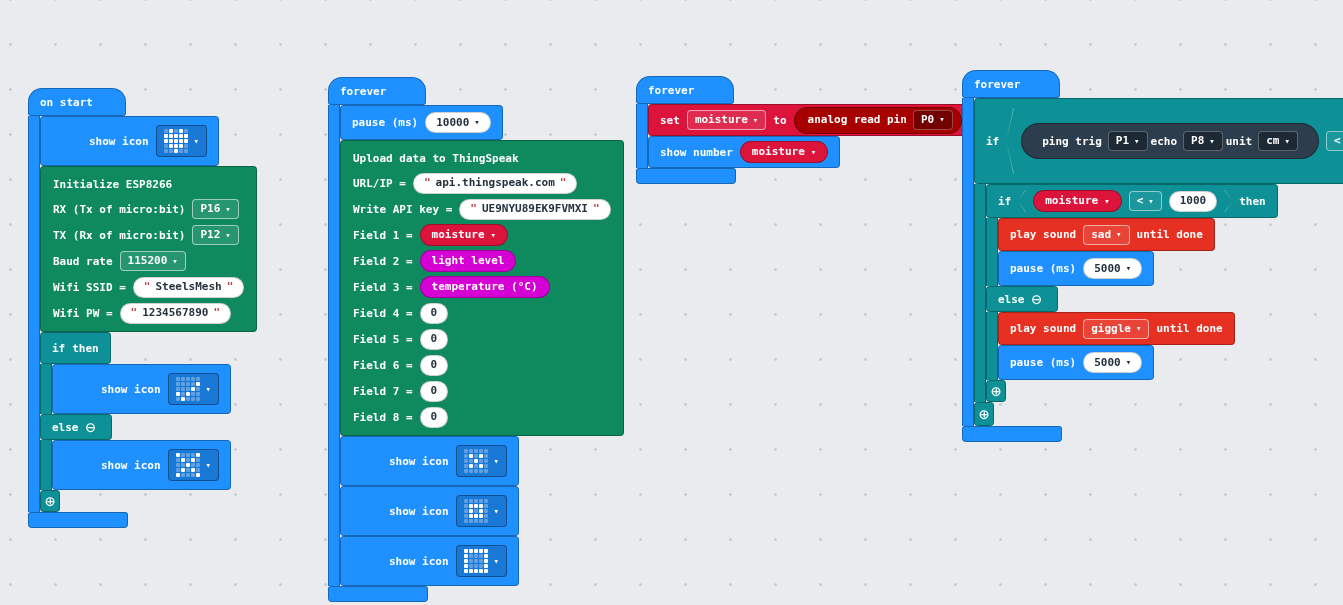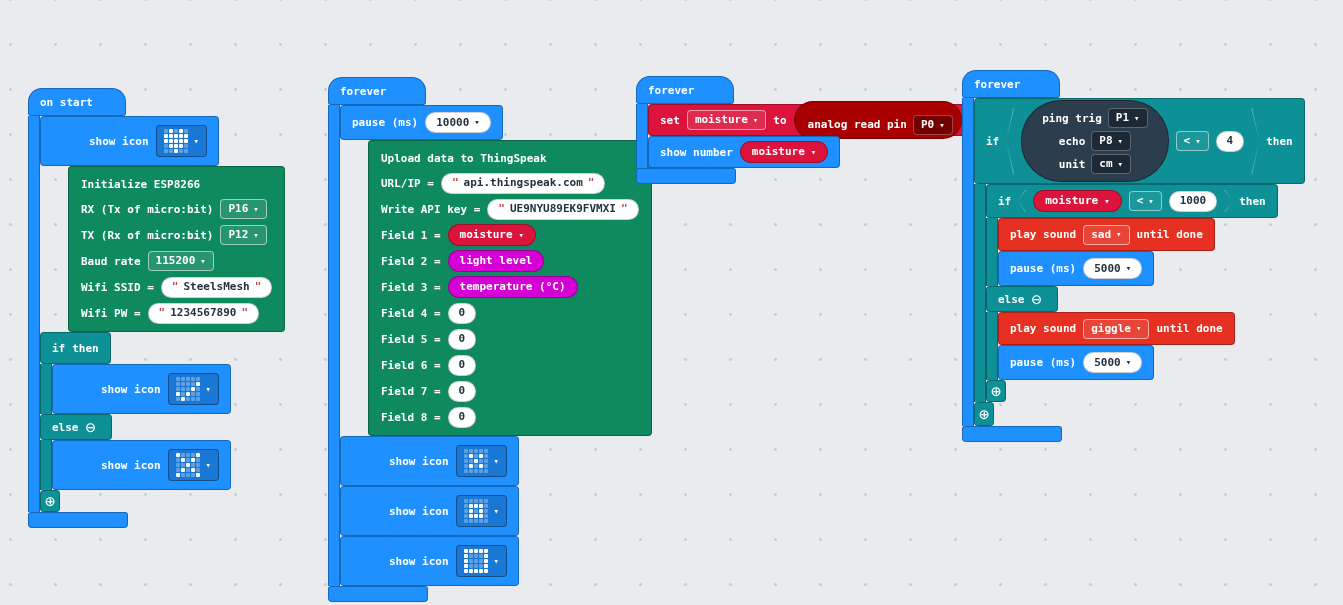--- a/index.html
+++ b/index.html
@@ -13,21 +13,21 @@
   }
   .stack{position:absolute; display:flex; flex-direction:column; align-items:flex-start; width:max-content;}
 
   .blk{
     box-sizing:border-box; position:relative;
     border:1px solid rgba(0,0,0,.28); border-radius:4px;
     display:flex; align-items:center; gap:7px; padding:0 11px;
     width:max-content;
   }
   .blue{background:#1e90ff;}
-  .green{background:#0f8a5f;margin-left:28px;}
+  .green{background:#0f8a5f;}
   .teal{background:#0e9196;}
   .crimson{background:#dc143c;}
   .music{background:#e63022;}
 
   .hat{border-radius:14px 14px 3px 3px; height:28px; min-width:98px;}
   .stmt{height:35px;}
   .icon-stmt{height:50px;padding-left:48px;}
 
   .cwrap{display:flex; flex-direction:column; align-items:flex-start; width:max-content;}
   .cwrap.stretch{align-items:stretch;}
@@ -64,38 +64,38 @@
 
   
   .rpill{
     display:inline-flex; align-items:center; gap:6px;
     border:1px solid rgba(0,0,0,.28); border-radius:999px;
     padding:3px 11px; line-height:14px; color:#fff; white-space:nowrap;
   }
   .rpill.var{background:#dc143c;}
   .rpill.var::after{content:"▾"; font-size:9px; line-height:1;}
   .rpill.mag{background:#d400d4;}
-  .rpill.pins{background:#a80000; padding:13px 8px 3px 13px;}
+  .rpill.pins{background:#a80000; padding:2px 8px 3px 13px;}
 
   
   .hex{
     background:#0f8a5f; color:#fff; padding:5px 18px; line-height:14px;
     clip-path:polygon(10px 0,calc(100% - 10px) 0,100% 50%,calc(100% - 10px) 100%,10px 100%,0 50%);
     white-space:nowrap;
   }
 
   
   .chev{flex:none; width:8px; background:rgba(255,255,255,.28);}
   .chev.l{clip-path:polygon(100% 0,0 50%,100% 100%,85% 100%,0 50%,85% 0);}
   .chev.r{clip-path:polygon(0 0,100% 50%,0 100%,15% 100%,100% 50%,15% 0);}
 
   
   .sonar{
     background:#2c3d4e; border:1px solid rgba(0,0,0,.35); border-radius:40px;
-    display:flex; flex-direction:column; align-items:center; gap:3px;
+    display:flex; flex-direction:row; align-items:center; gap:3px;
     padding:7px 20px; width:max-content;
   }
   .srow{display:flex; align-items:center; gap:6px; white-space:nowrap;}
 
   
   .cmp{background:rgba(255,255,255,.06); border-color:rgba(255,255,255,.5);}
 
   
   .gblock{flex-direction:column; align-items:flex-start; gap:4px; padding:7px 12px; border-radius:4px;}
   .gtitle{height:20px; display:flex; align-items:center; white-space:nowrap;}

